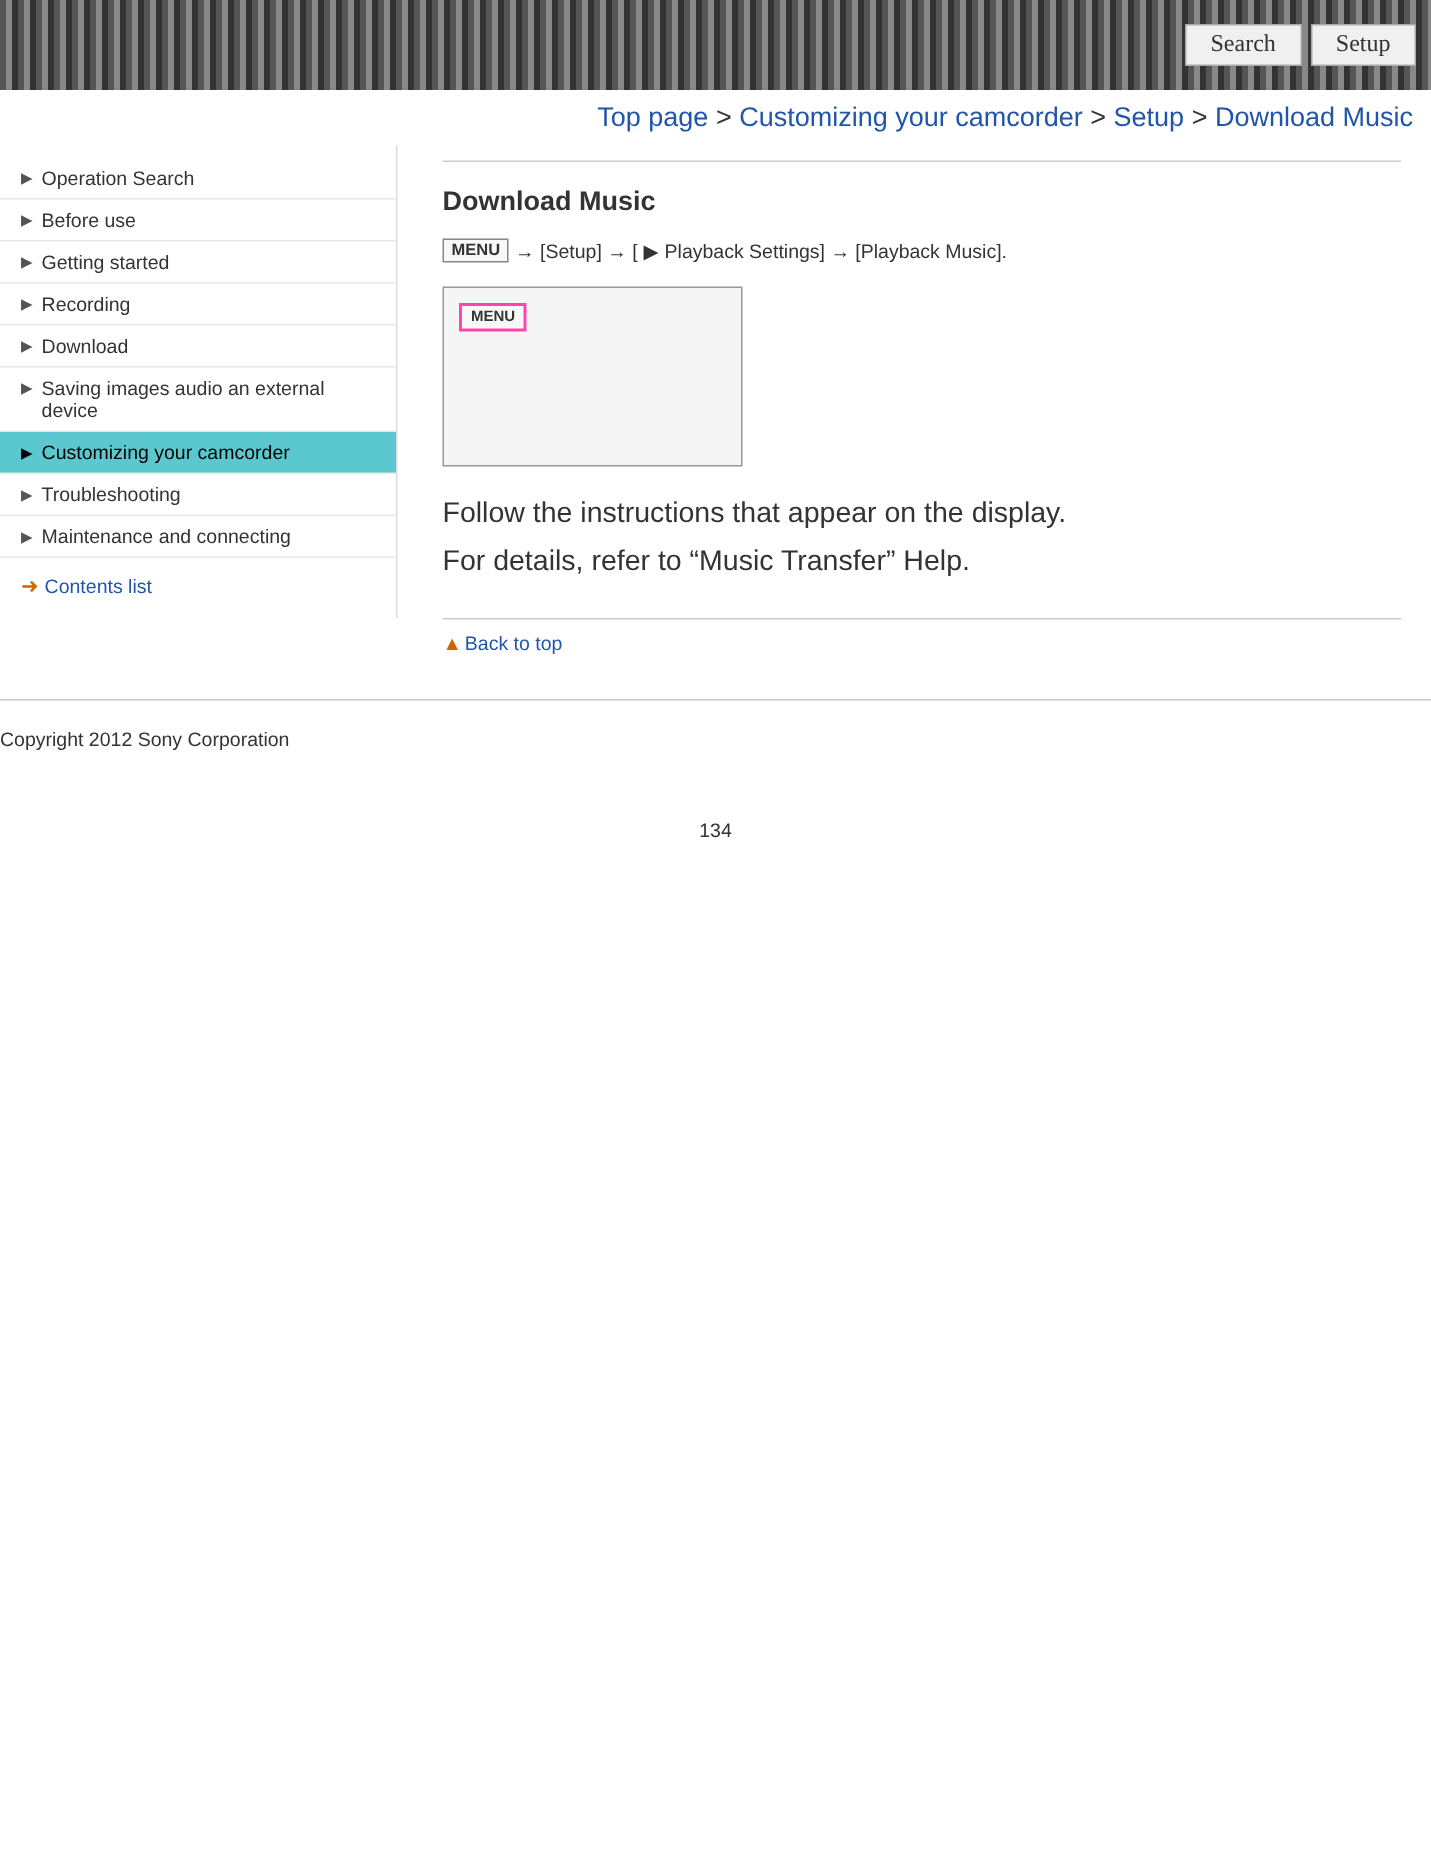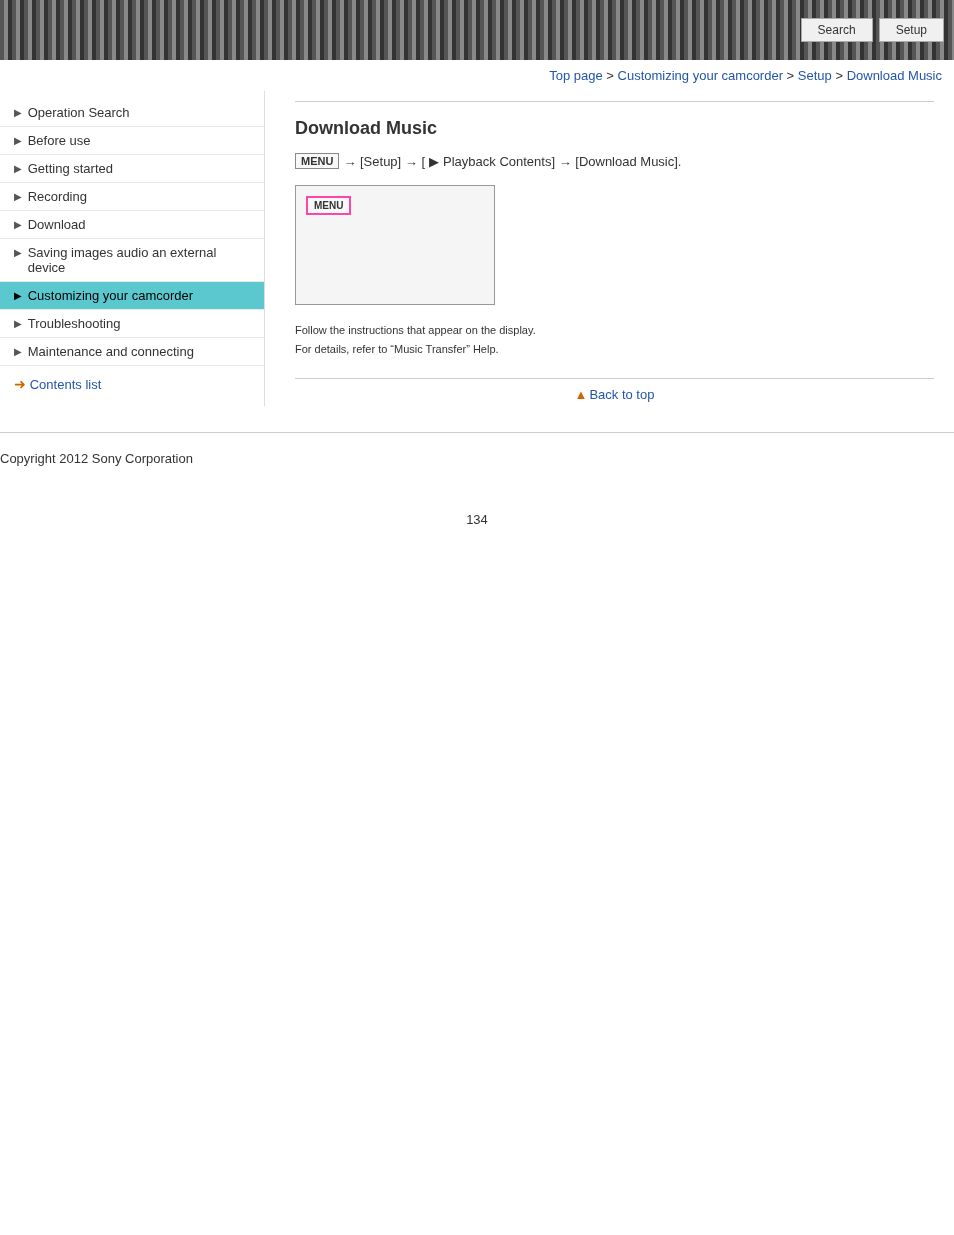--- a/index.html
+++ b/index.html
@@ -22,29 +22,30 @@
     }
     .header-buttons {
       display: flex;
       gap: 6px;
     }
     .header-btn {
       background: #f0f0f0;
       border: 1px solid #aaa;
       padding: 4px 16px;
       cursor: pointer;
-      font-size: 12px;
-      color: #333;
+      font-size: 16px;
+      color: #333;
+      font-family: Liberation Serif, serif;
     }
 
     
     .breadcrumb {
       text-align: right;
       padding: 8px 12px;
-      font-size: 13px;
+      font-size: 18px;
     }
     .breadcrumb a {
       color: #2255aa;
       text-decoration: none;
     }
     .breadcrumb span { color: #333; }
 
     
     .main-layout {
       display: flex;
@@ -155,34 +156,34 @@
       left: 10px;
       border: 2px solid #ff44aa;
       padding: 2px 6px;
       font-size: 10px;
       background: #f8f8f8;
       font-weight: bold;
       color: #333;
     }
 
     .follow-text {
-      font-size: 11px;
+      font-size: 19px;
       line-height: 1.7;
       color: #333;
       margin-bottom: 20px;
     }
 
     .divider-bottom {
       border: none;
       border-top: 1px solid #ccc;
       margin: 10px 0 8px 0;
     }
 
     .back-to-top {
-      text-align: center;
+      text-align: left;
       font-size: 13px;
       margin-bottom: 10px;
     }
     .back-to-top a {
       color: #2255aa;
       text-decoration: none;
     }
     .back-to-top-icon {
       color: #cc6600;
       margin-right: 2px;
@@ -264,21 +265,21 @@
   <div class="content">
     <hr class="divider">
 
     <div class="content-title">Download Music</div>
 
 
     <div class="menu-path">
       <span class="menu-btn">MENU</span>
       <span class="menu-arrow"> → [Setup] → [</span>
         <span>▶</span>
-        <span>Playback Contents] → [Download Music].</span>
+        <span>Playback Settings] → [Playback Music].</span>
     </div>
 
     <div class="screenshot-box">
       <span class="screenshot-menu-btn">MENU</span>
     </div>
 
     <div class="follow-text">
       <span>Follow the instructions that appear on the display.</span><br>
       <span>For details, refer to “Music Transfer” Help.</span>
     </div>

